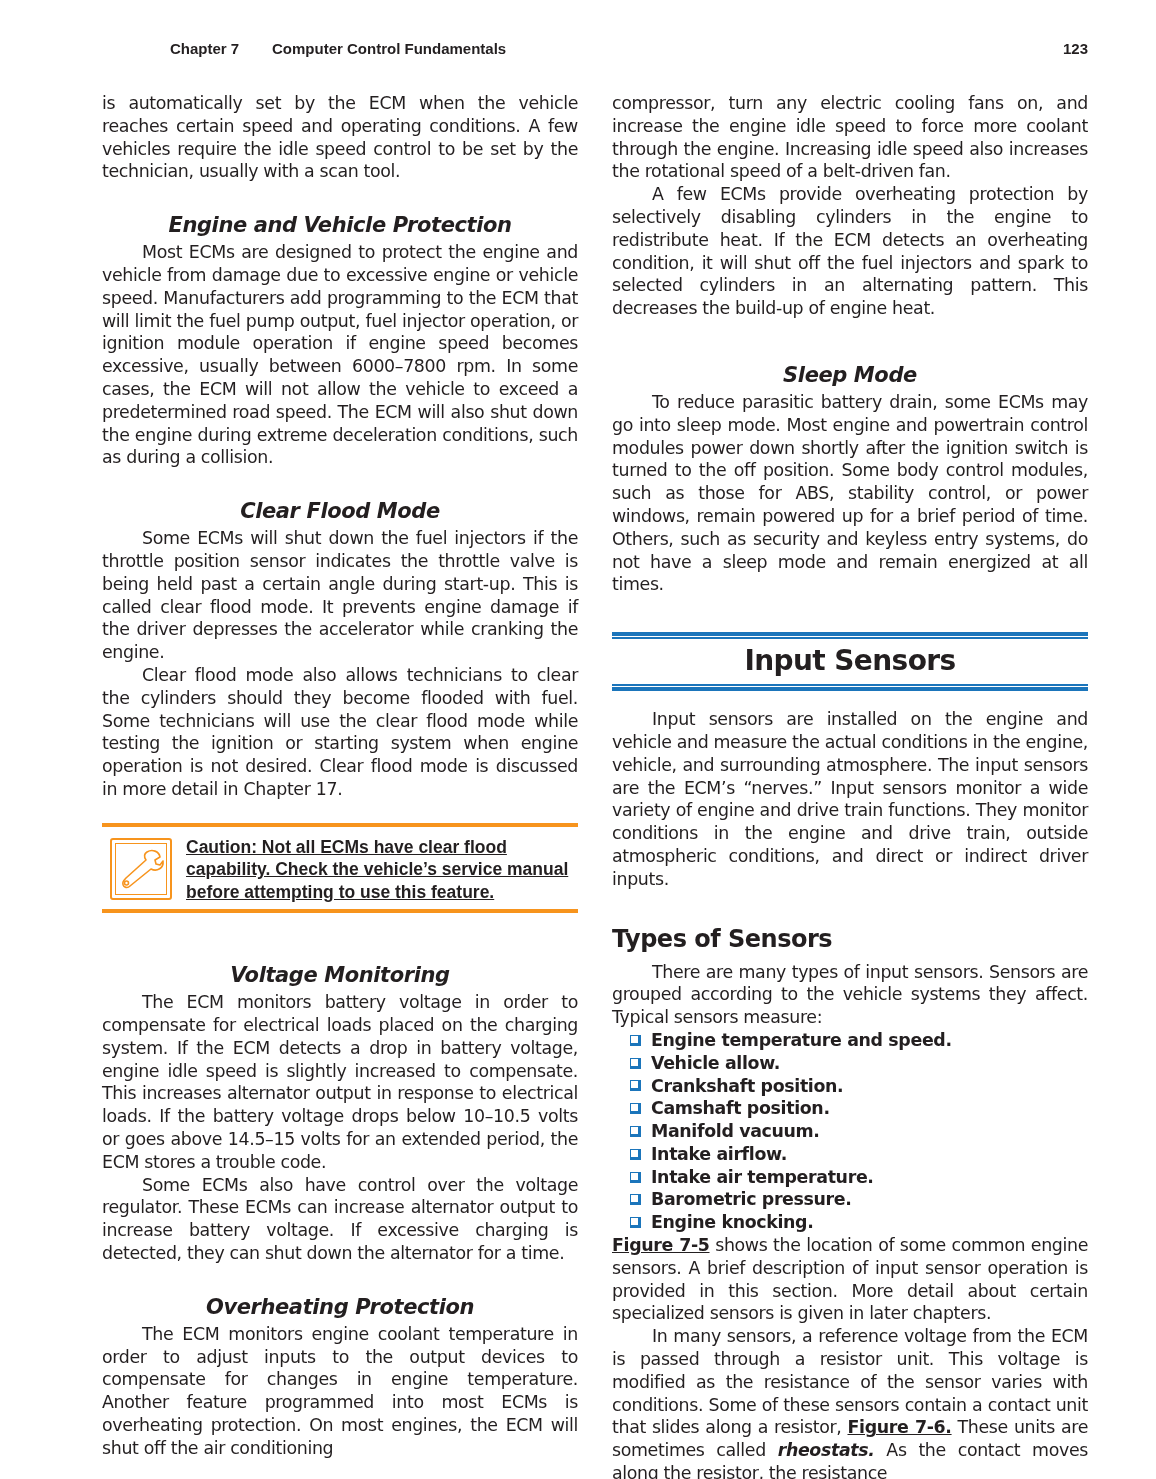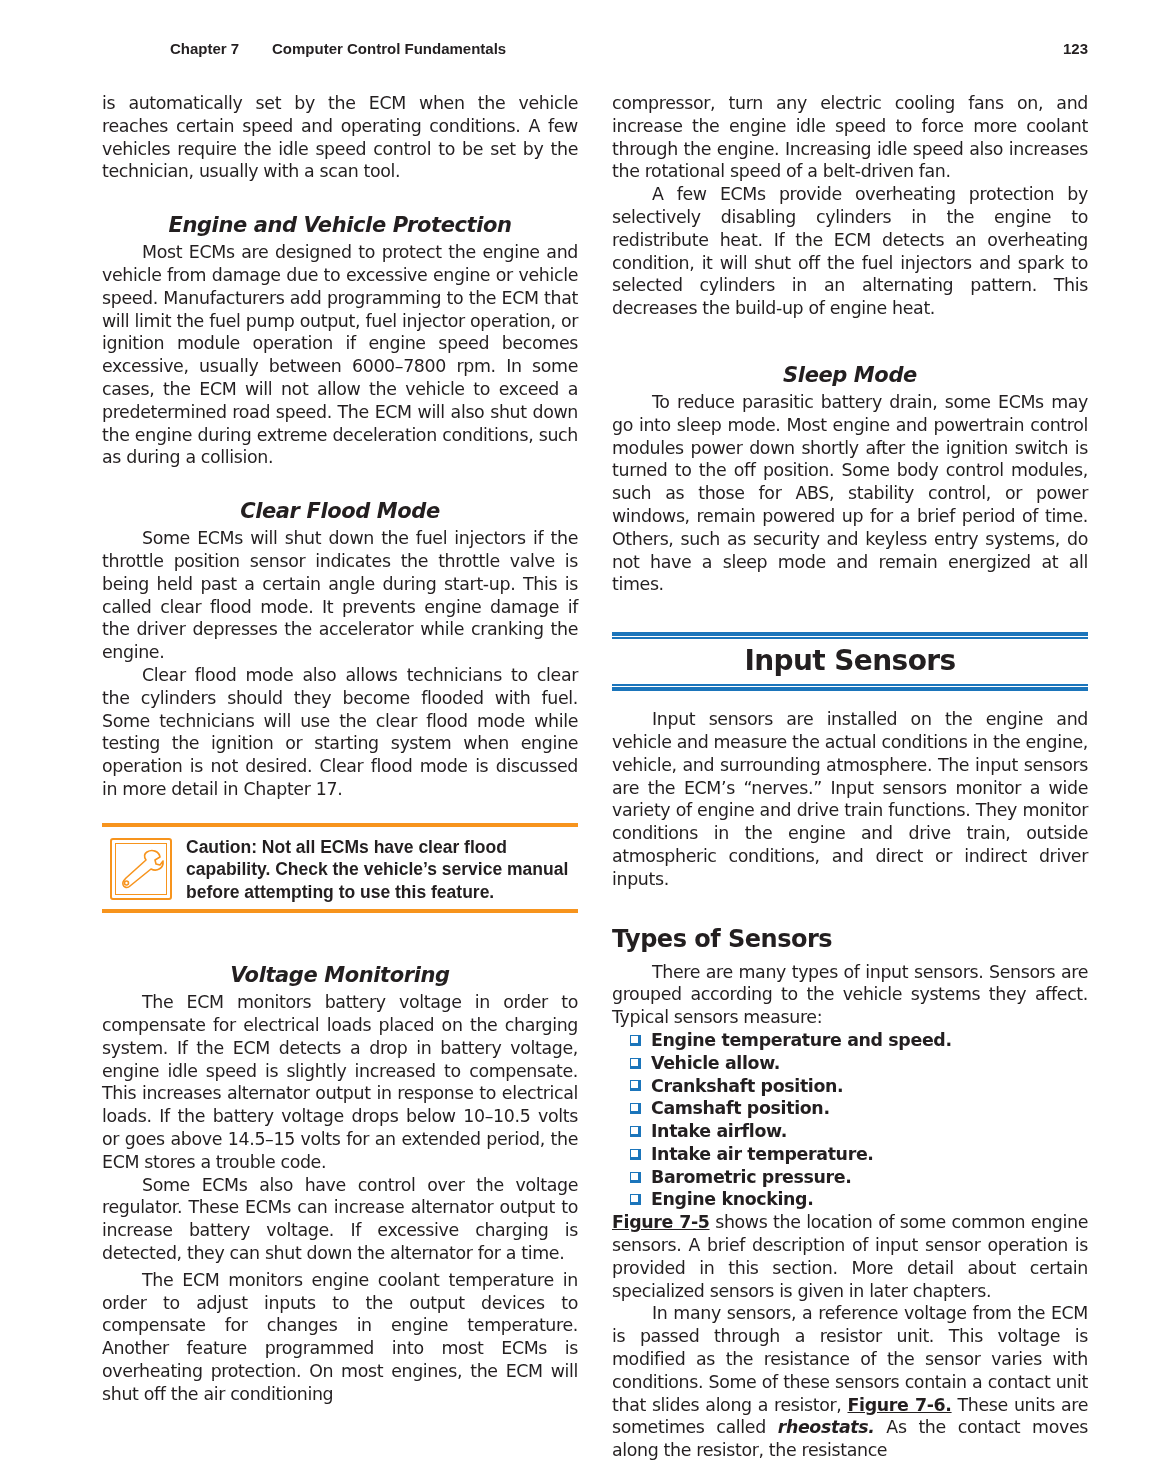--- a/index.html
+++ b/index.html
@@ -44,21 +44,21 @@
   .caution .icon-box {
     width: 62px; height: 62px; margin: 0 14px 0 8px; flex: 0 0 auto;
     border: 2px solid #f7941d; border-radius: 3px; box-sizing: border-box;
     padding: 3px;
   }
   .caution .icon-inner {
     width: 100%; height: 100%; border: 1.5px solid #f7941d; box-sizing: border-box;
   }
   .caution .text {
     font-family: "Liberation Sans", sans-serif; font-weight: bold;
-    font-size: 17.5px; line-height: 22.5px; color: #231f20;
+    font-size: 17.5px; line-height: 22.5px; color: #231f20; text-decoration: underline;
   }
   .major-head {
     position: relative; padding: 12px 0 10px 0;
   }
   .major-head .rule {
     height: 6px; position: relative;
   }
   .major-head .rule .thick { position: absolute; left: 0; right: 0; height: 4px; background: #1b75bb; }
   .major-head .rule .thin { position: absolute; left: 0; right: 0; height: 1.5px; background: #1b75bb; }
   .major-head .rule.top .thick { top: 0; }
@@ -113,20 +113,21 @@
         </svg>
       </div>
     </div>
     <div class="text">Caution: Not all ECMs have clear flood capability.  Check the vehicle’s service manual before attempting to use this feature.</div>
   </div>
 
   <h3 style="margin-top:50px;">Voltage Monitoring</h3>
   <p class="indent" style="margin-top:4px;">The ECM monitors battery voltage in order to compen­sate for electrical loads placed on the charging system. If the ECM detects a drop in battery voltage, engine idle speed is slightly increased to compensate. This increases alternator output in response to electrical loads. If the battery voltage drops below 10–10.5 volts or goes above 14.5–15 volts for an extended period, the ECM stores a trouble code.</p>
   <p class="indent">Some ECMs also have control over the voltage regula­tor. These ECMs can increase alternator output to increase battery voltage. If excessive charging is detected, they can shut down the alternator for a time.</p>
 
+  <h3 style="margin-top:30px;">Overheating Protection</h3>
   <p class="indent" style="margin-top:4px;">The ECM monitors engine coolant temperature in order to adjust inputs to the output devices to compensate for changes in engine temperature. Another feature pro­grammed into most ECMs is overheating protection. On most engines, the ECM will shut off the air conditioning</p>
 </div>
 
 <div class="col right">
   <p>compressor, turn any electric cooling fans on, and increase the engine idle speed to force more coolant through the engine. Increasing idle speed also increases the rotational speed of a belt-driven fan.</p>
   <p class="indent">A few ECMs provide overheating protection by selec­tively disabling cylinders in the engine to redistribute heat. If the ECM detects an overheating condition, it will shut off the fuel injectors and spark to selected cylinders in an alter­nating pattern. This decreases the build-up of engine heat.</p>
 
   <h3 style="margin-top:43px;">Sleep Mode</h3>
   <p class="indent" style="margin-top:4px;">To reduce parasitic battery drain, some ECMs may go into sleep mode. Most engine and powertrain control modules power down shortly after the ignition switch is turned to the off position. Some body control modules, such as those for ABS, stability control, or power windows, remain powered up for a brief period of time. Others, such as security and keyless entry systems, do not have a sleep mode and remain energized at all times.</p>
 
@@ -159,20 +160,24 @@
     <li>
         <span class="box-icon"></span>
         <span>Crankshaft position.</span>
       </li>
     <li>
         <span class="box-icon"></span>
         <span>Camshaft position.</span>
       </li>
     <li>
         <span class="box-icon"></span>
+        <span>Manifold vacuum.</span>
+      </li>
+    <li>
+        <span class="box-icon"></span>
         <span>Intake airflow.</span>
       </li>
     <li>
         <span class="box-icon"></span>
         <span>Intake air temperature.</span>
       </li>
     <li>
         <span class="box-icon"></span>
         <span>Barometric pressure.</span>
       </li>

